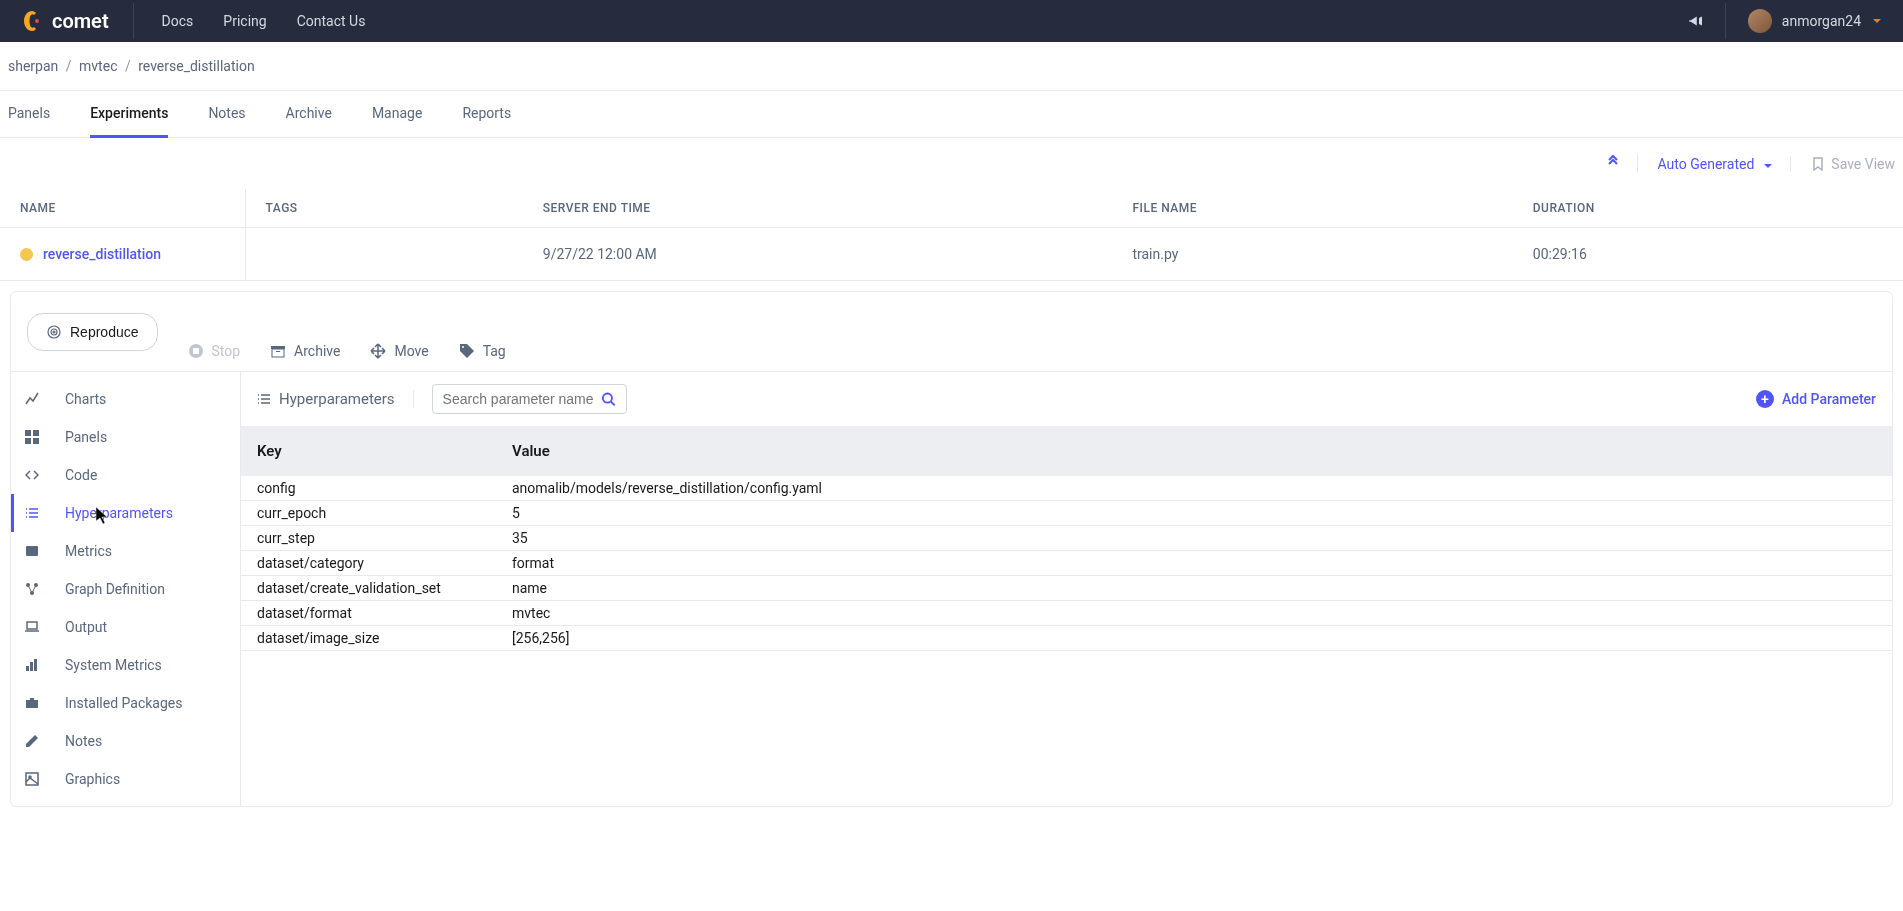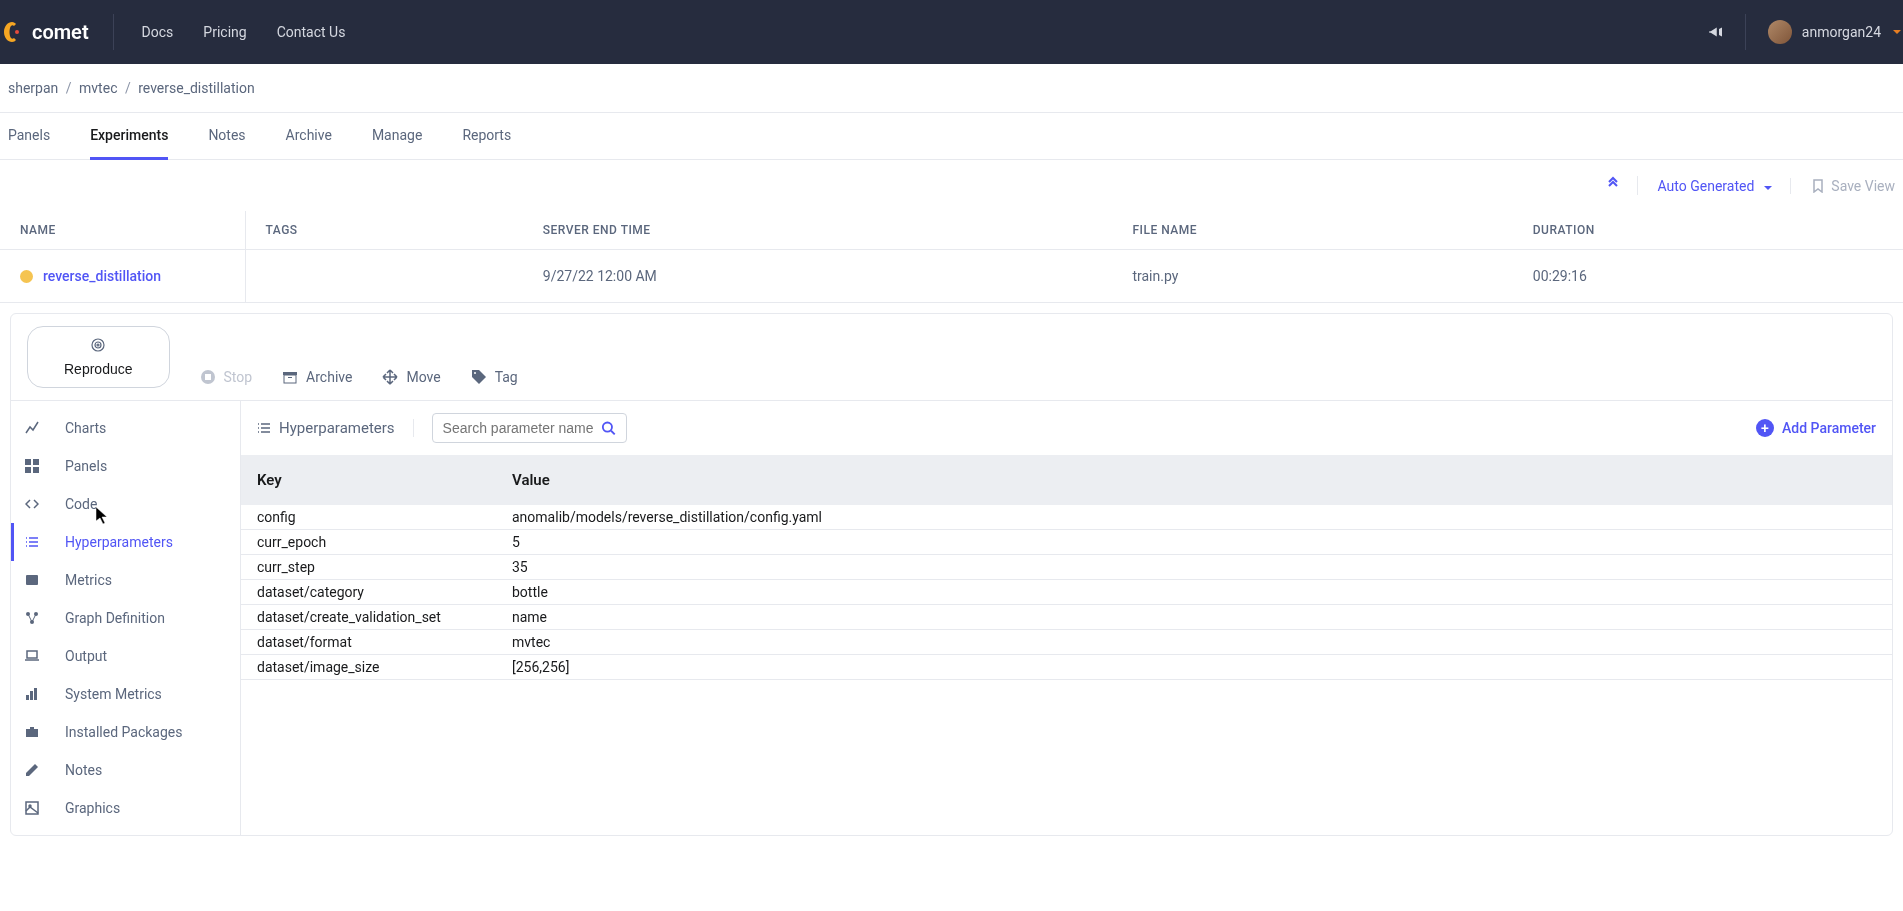--- a/index.html
+++ b/index.html
@@ -10,24 +10,24 @@
 body {
   font-family: -apple-system, BlinkMacSystemFont, "Segoe UI", Roboto, Helvetica, Arial, sans-serif;
   font-size: 14px;
   color: #191a1c;
   background: #fff;
 }
 
 
 .header {
   background: #262c3e;
-  height: 64px;
-  display: flex;
-  align-items: center;
-  padding: 0 0;
+  height: 42px;
+  display: flex;
+  align-items: center;
+  padding: 0 20px;
   color: #e2e4e9;
 }
 .logo-section {
   display: flex;
   align-items: center;
   padding-right: 24px;
   border-right: 1px solid #3c4257;
   height: 36px;
 }
 .logo-icon {
@@ -205,29 +205,28 @@
 .action-bar {
   display: flex;
   align-items: center;
   padding: 12px 16px;
   gap: 30px;
   border-bottom: 1px solid #e7e9ee;
 }
 .reproduce-btn {
   border: 1px solid #d0d5dd;
   background: #fff;
-  padding: 10px 36px;
+  padding: 10px 18px;
   border-radius: 16px;
   display: flex;
   align-items: center;
   gap: 8px;
   cursor: pointer;
   font-size: 14px;
   color: #191a1c;
-  flex-direction: column;
 }
 .action-item {
   display: flex;
   align-items: center;
   gap: 8px;
   cursor: pointer;
   color: #5b677d;
   margin-top: 39px;
 }
 .action-item.disabled {
@@ -611,21 +610,21 @@
             <tr>
               <td>curr_epoch</td>
               <td>5</td>
             </tr>
             <tr>
               <td>curr_step</td>
               <td>35</td>
             </tr>
             <tr>
               <td>dataset/category</td>
-              <td>bottle</td>
+              <td>format</td>
             </tr>
             <tr>
               <td>dataset/create_validation_set</td>
               <td>name</td>
             </tr>
             <tr>
               <td>dataset/format</td>
               <td>mvtec</td>
             </tr>
             <tr>

